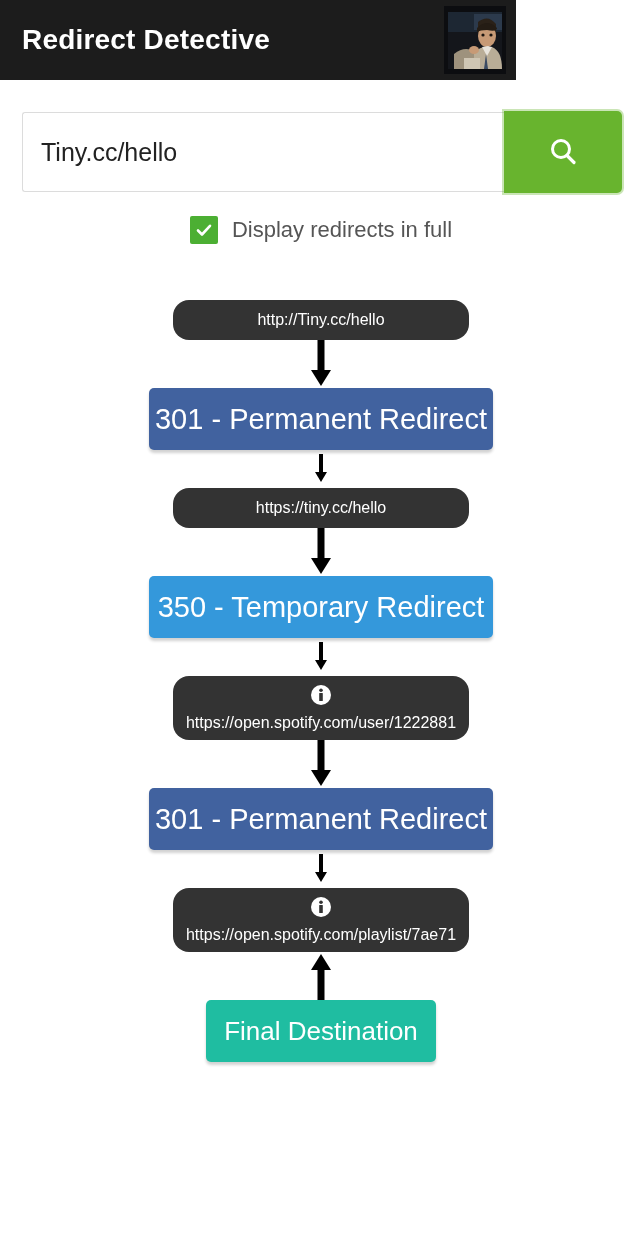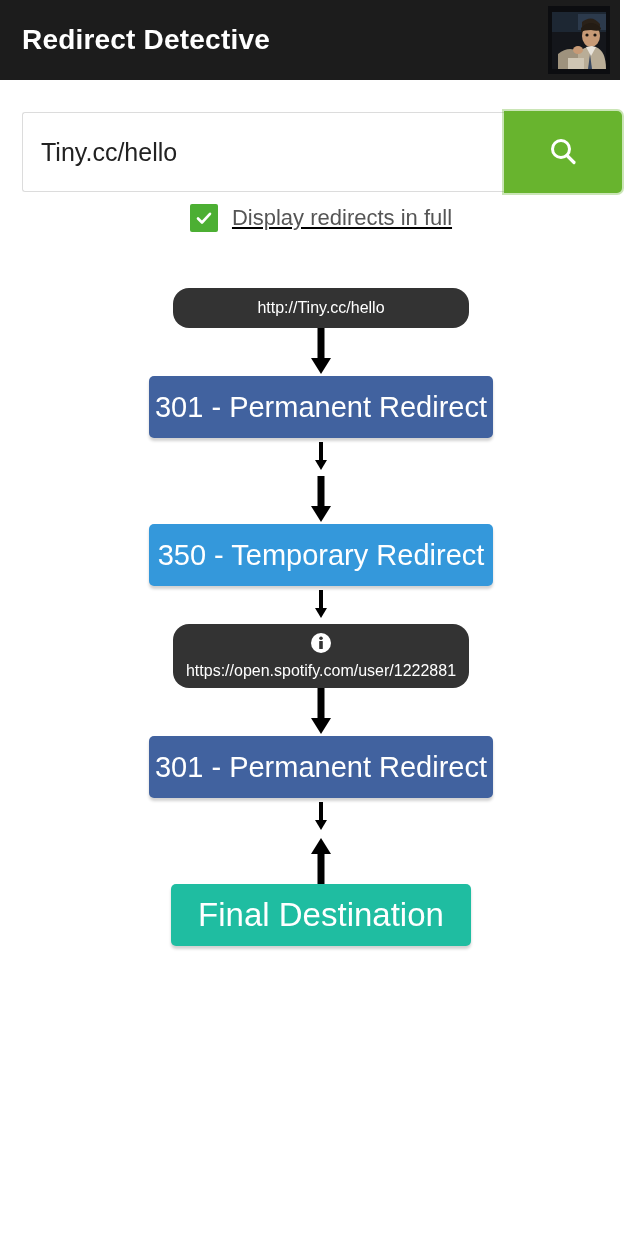--- a/index.html
+++ b/index.html
@@ -7,21 +7,21 @@
     width: 642px;
     height: 1244px;
     background: #ffffff;
     font-family: "Liberation Sans", sans-serif;
     overflow: hidden;
   }
 
   
   .app-header {
     position: relative;
-    width: 620px;
+    width: 516px;
     height: 80px;
     background: #1c1c1c;
     display: flex;
     align-items: center;
     padding: 0 22px;
   }
   .app-title {
     color: #ffffff;
     font-size: 28px;
     font-weight: 600;
@@ -72,26 +72,25 @@
     display: flex;
     align-items: center;
     justify-content: center;
     cursor: pointer;
     box-shadow: 0 0 0 2px rgba(104,180,46,0.35);
   }
   .search-button svg { display: block; }
 
   
   .checkbox-row {
-    margin-top: 12px;
+    margin-top: 24px;
     display: flex;
     align-items: center;
     justify-content: center;
     gap: 14px;
-    text-decoration: underline;
   }
   .checkbox-box {
     width: 28px;
     height: 28px;
     background: #4caf33;
     border-radius: 2px;
     display: flex;
     align-items: center;
     justify-content: center;
     cursor: pointer;
@@ -145,26 +144,26 @@
     font-size: 29px;
     display: flex;
     align-items: center;
     justify-content: center;
     box-shadow: 0 3px 3px rgba(0,0,0,0.18);
     cursor: pointer;
   }
   .node-status.blue   { background: #41629f; }
   .node-status.lblue  { background: #3498db; }
   .node-final {
-    width: 300px;
+    width: 230px;
     height: 62px;
     border-radius: 5px;
     background: #1fbda1;
     color: #ffffff;
-    font-size: 33px;
+    font-size: 26px;
     display: flex;
     align-items: center;
     justify-content: center;
     box-shadow: 0 3px 3px rgba(0,0,0,0.18);
     cursor: pointer;
   }
   .arrow {
     display: flex;
     align-items: center;
     justify-content: center;
@@ -240,20 +239,23 @@
     <span>301 - Permanent Redirect</span>
   </div>
 
   <div class="arrow small">
     <svg width="16" height="30" viewBox="0 0 16 30" aria-hidden="true">
       <rect x="6" y="0" width="4" height="20" fill="#000000"></rect>
       <path d="M2 18 L14 18 L8 28 Z" fill="#000000"></path>
     </svg>
   </div>
 
+  <div class="node-url">
+    <span class="url-text">https://tiny.cc/hello</span>
+  </div>
 
   <div class="arrow big">
     <svg width="26" height="48" viewBox="0 0 26 48" aria-hidden="true">
       <rect x="9.5" y="0" width="7" height="32" fill="#000000"></rect>
       <path d="M3 30 L23 30 L13 46 Z" fill="#000000"></path>
     </svg>
   </div>
 
   <div class="node-status lblue">
     <span>350 - Temporary Redirect</span>
@@ -288,20 +290,30 @@
     <span>301 - Permanent Redirect</span>
   </div>
 
   <div class="arrow small">
     <svg width="16" height="30" viewBox="0 0 16 30" aria-hidden="true">
       <rect x="6" y="0" width="4" height="20" fill="#000000"></rect>
       <path d="M2 18 L14 18 L8 28 Z" fill="#000000"></path>
     </svg>
   </div>
 
+  <div class="node-url has-info">
+    <span class="info-icon">
+      <svg width="22" height="22" viewBox="0 0 22 22" aria-hidden="true">
+        <circle cx="11" cy="11" r="10" fill="#ffffff"></circle>
+        <circle cx="11" cy="6.3" r="1.8" fill="#333333"></circle>
+        <rect x="9.2" y="9" width="3.6" height="8" rx="0.6" fill="#333333"></rect>
+      </svg>
+    </span>
+    <span class="url-text">https://open.spotify.com/playlist/7ae71</span>
+  </div>
 
   <div class="arrow up">
     <svg width="26" height="48" viewBox="0 0 26 48" aria-hidden="true">
       <rect x="9.5" y="16" width="7" height="32" fill="#000000"></rect>
       <path d="M3 18 L23 18 L13 2 Z" fill="#000000"></path>
     </svg>
   </div>
 
   <div class="node-final">
     <span>Final Destination</span>

